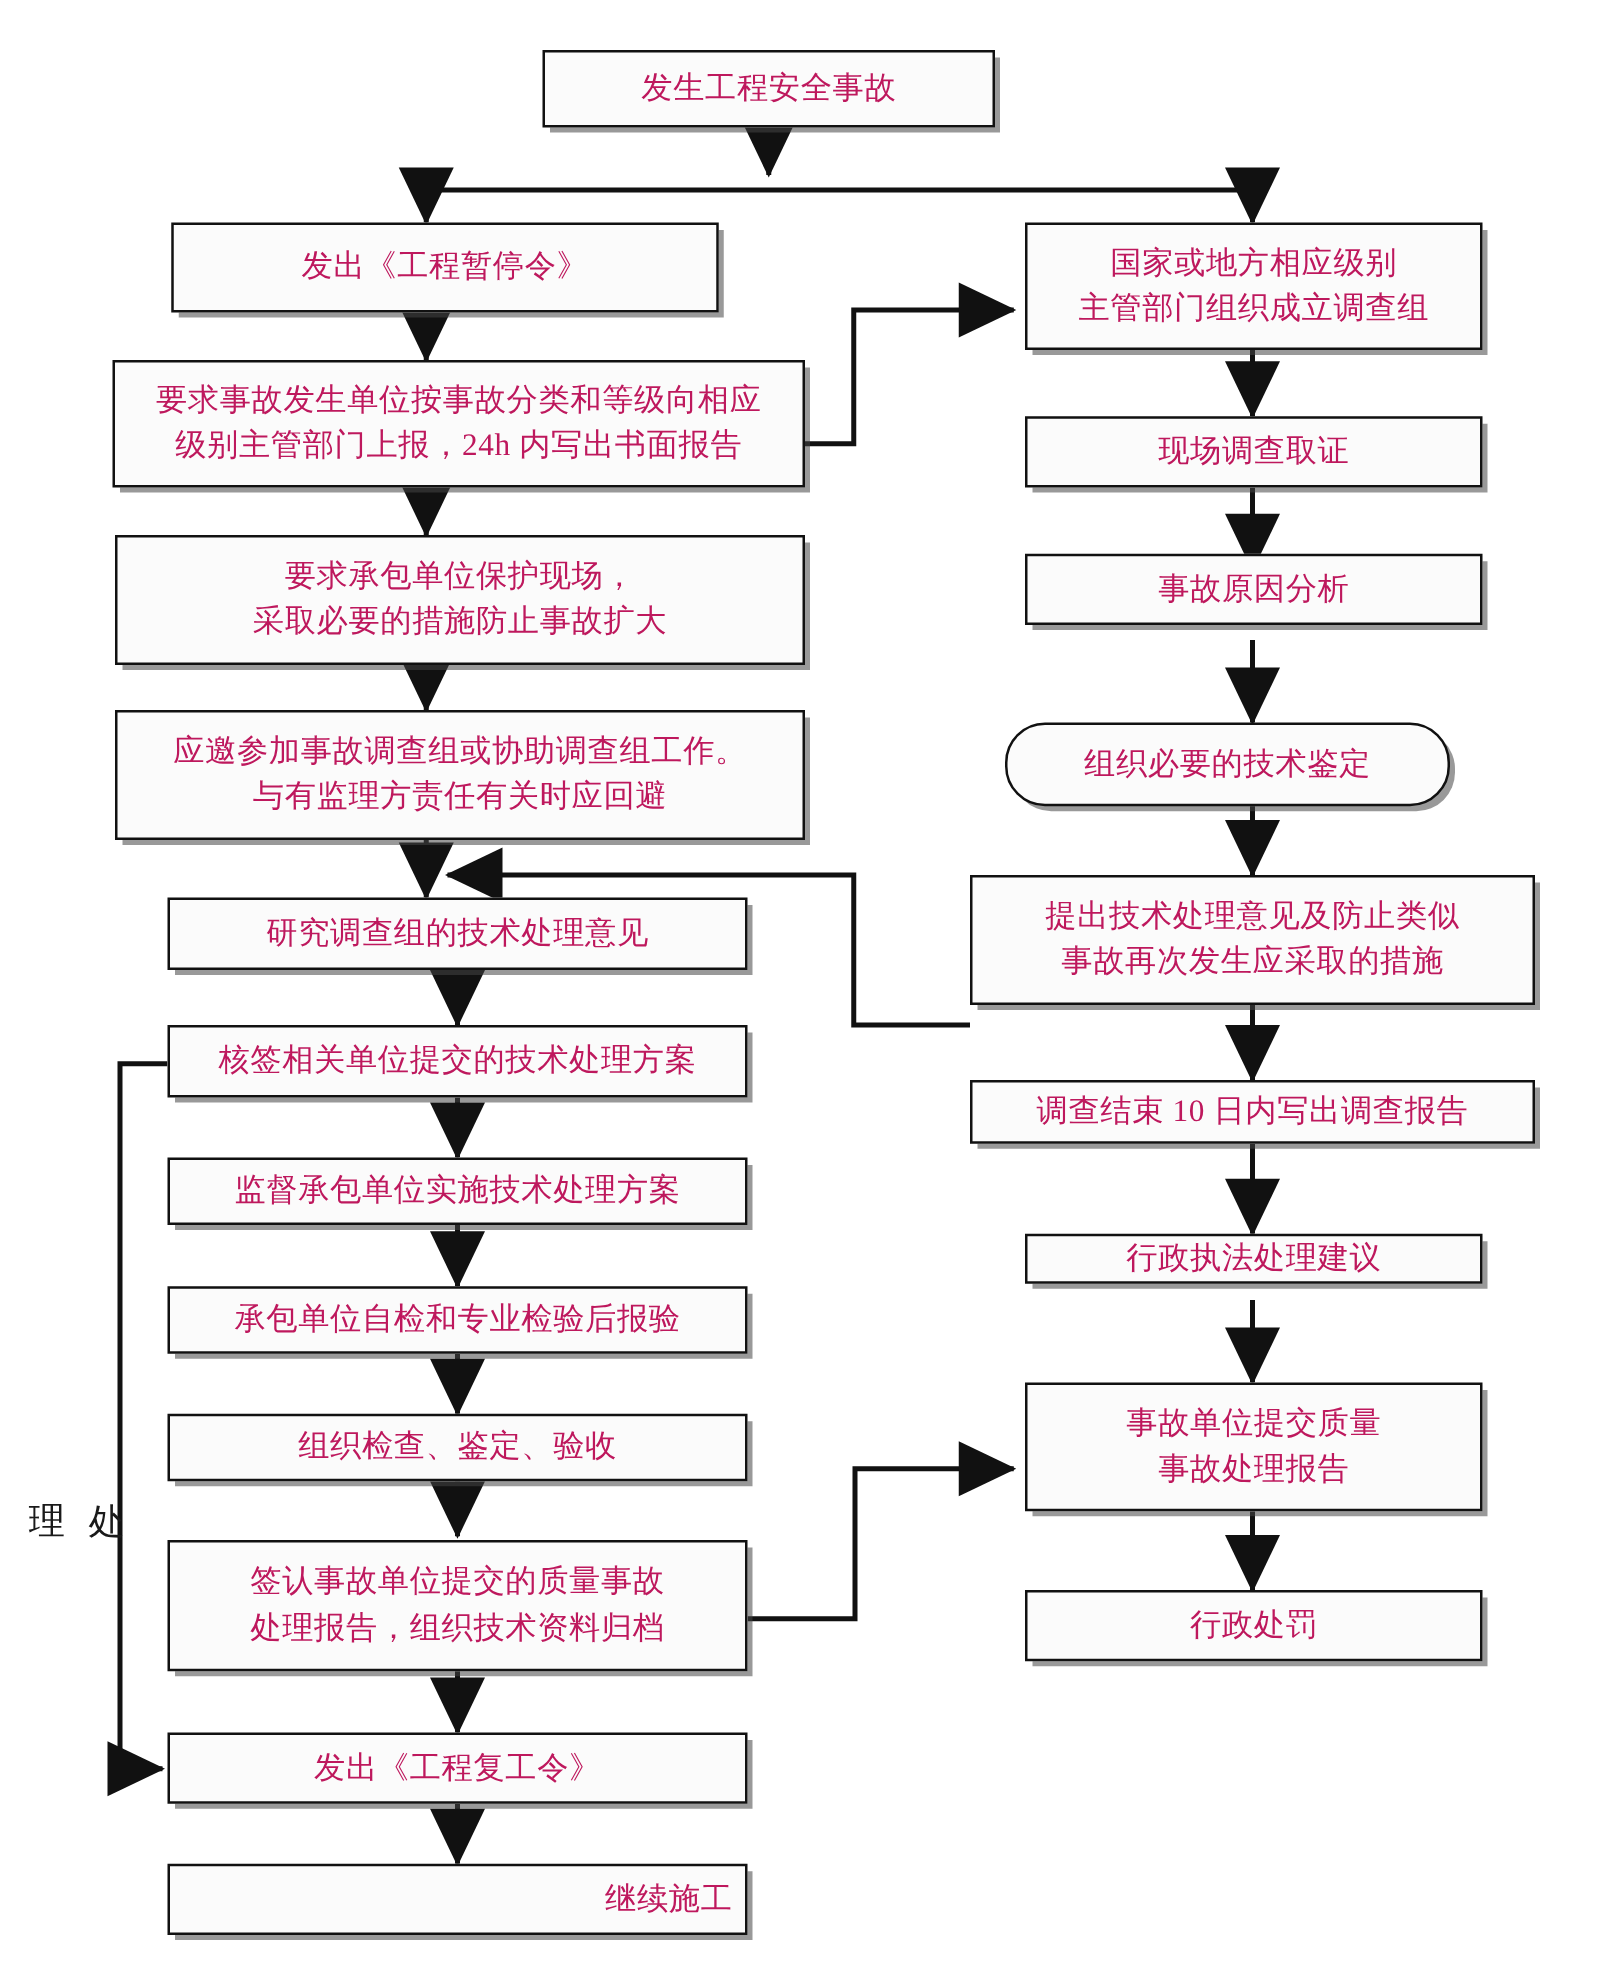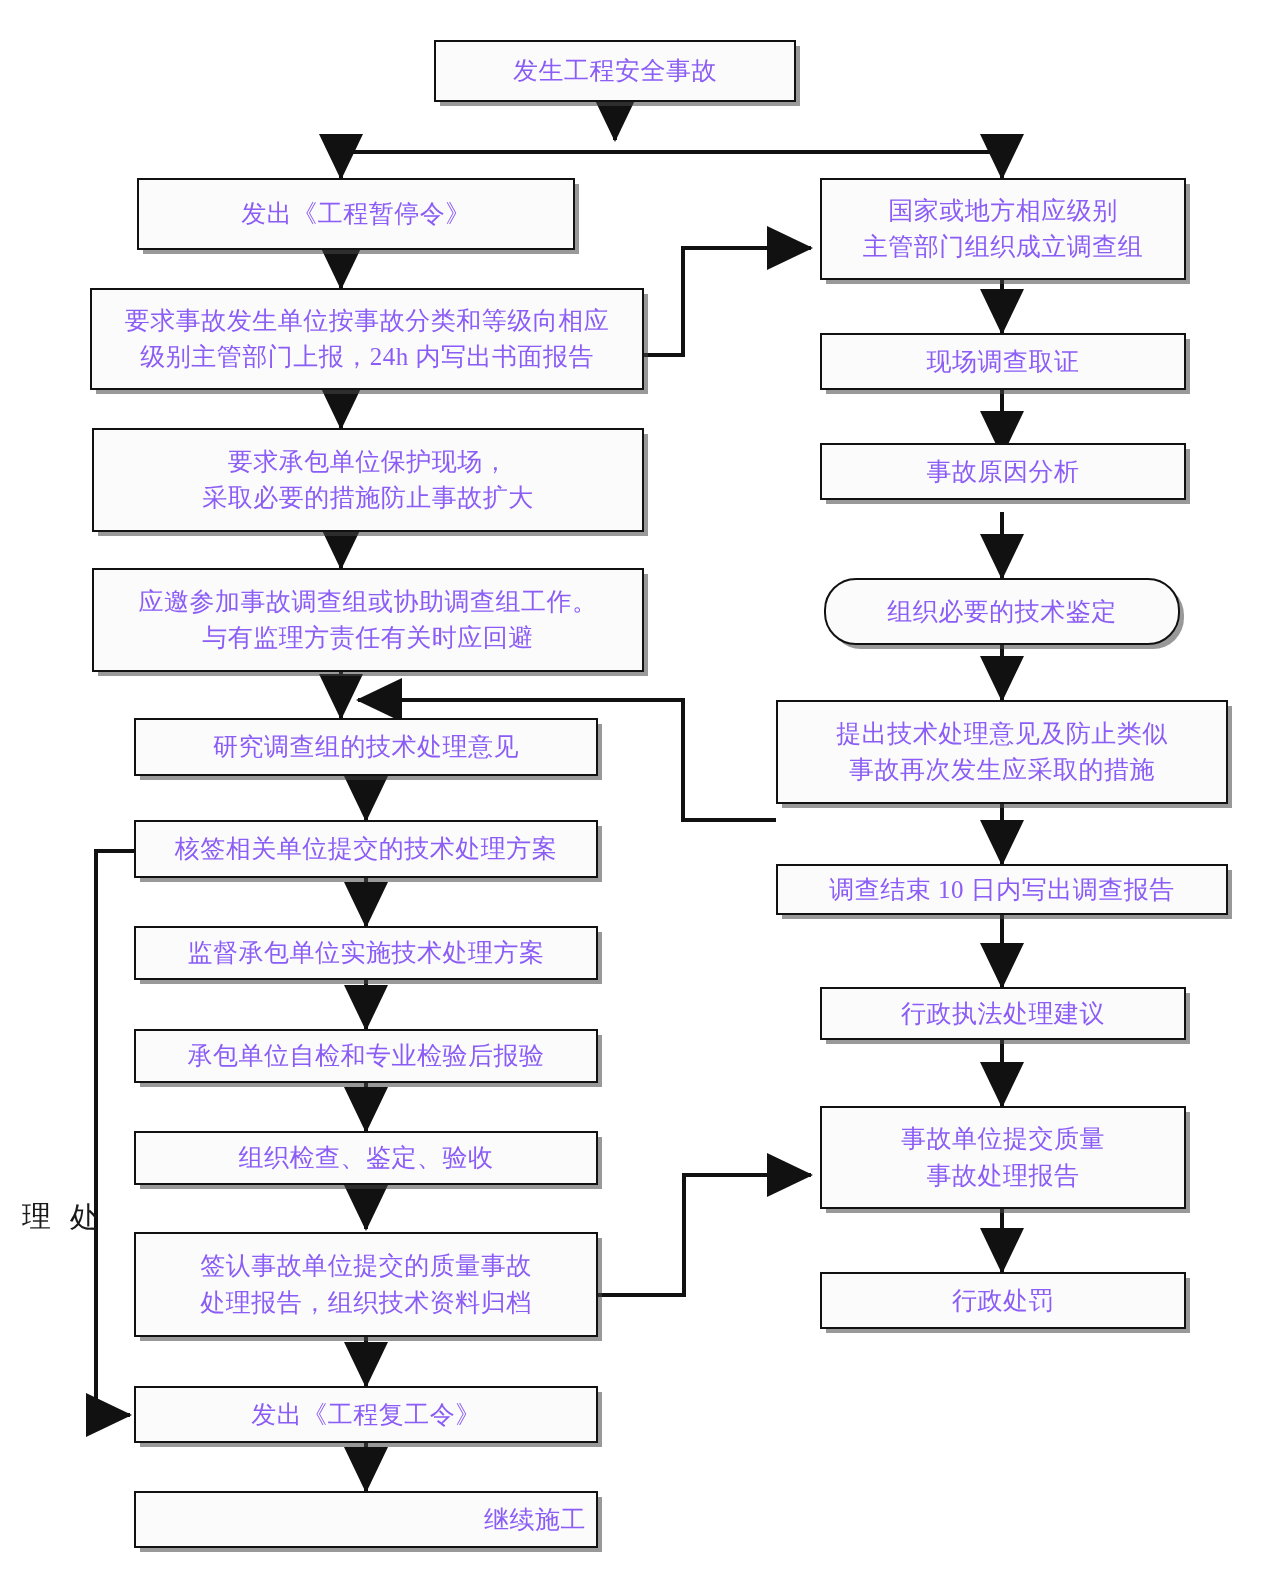--- a/index.html
+++ b/index.html
@@ -37,21 +37,21 @@
     display: flex;
     align-items: center;
     justify-content: center;
     text-align: center;
     z-index: 2;
   }
   .node .node-label {
     display: block;
     font-size: 25px;
     line-height: 1.42;
-    color: #8b5cf6;
+    color: #be185d;
     letter-spacing: 0.5px;
     white-space: pre-line;
     padding: 0 10px;
   }
   .node.two-line .node-label {
     line-height: 1.45;
   }
   .side-label {
     position: absolute;
     z-index: 3;
@@ -192,34 +192,34 @@
   </div>
 
   <div class="node" style="left:820px; top:333px; width:366px; height:57px;">
     <span class="node-label">现场调查取证</span>
   </div>
 
   <div class="node" style="left:820px; top:443px; width:366px; height:57px;">
     <span class="node-label">事故原因分析</span>
   </div>
 
-  <div class="node" style="left:824px; top:578px; width:356px; height:67px;border-radius:32px;">
+  <div class="node" style="left:804px; top:578px; width:356px; height:67px;border-radius:32px;">
     <span class="node-label">组织必要的技术鉴定</span>
   </div>
 
   <div class="node two-line" style="left:776px; top:700px; width:452px; height:104px;">
     <span class="node-label">提出技术处理意见及防止类似
 事故再次发生应采取的措施</span>
   </div>
 
   <div class="node" style="left:776px; top:864px; width:452px; height:51px;">
     <span class="node-label">调查结束 10 日内写出调查报告</span>
   </div>
 
-  <div class="node" style="left:820px; top:987px; width:366px; height:53px;">
+  <div class="node" style="left:820px; top:987px; width:366px; height:40px;">
     <span class="node-label">行政执法处理建议</span>
   </div>
 
   <div class="node" style="left:820px; top:1272px; width:366px; height:57px;">
     <span class="node-label">行政处罚</span>
   </div>
 
   <div class="node two-line" style="left:820px; top:1106px; width:366px; height:103px;">
     <span class="node-label">事故单位提交质量
 事故处理报告</span>

